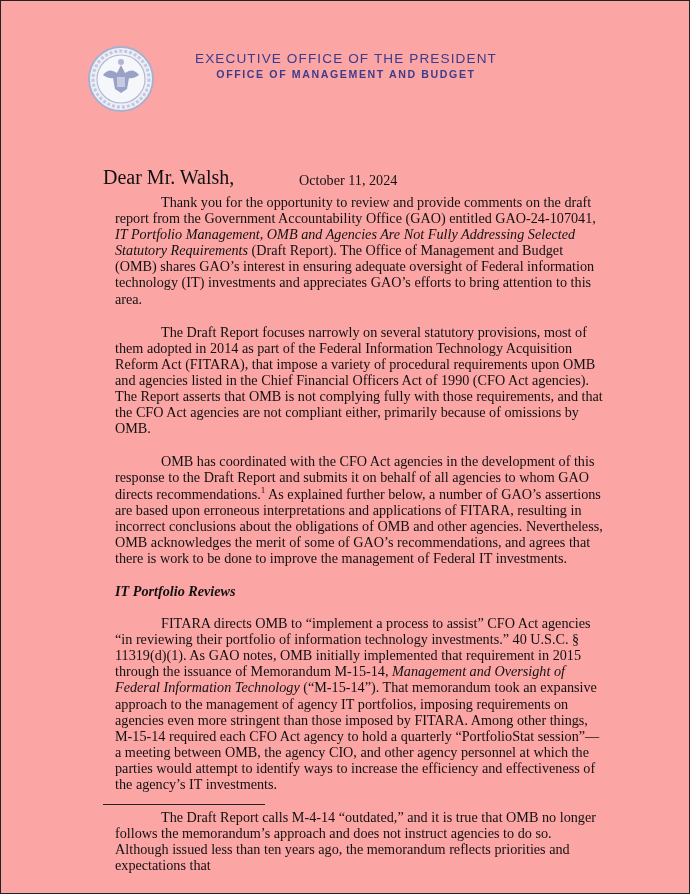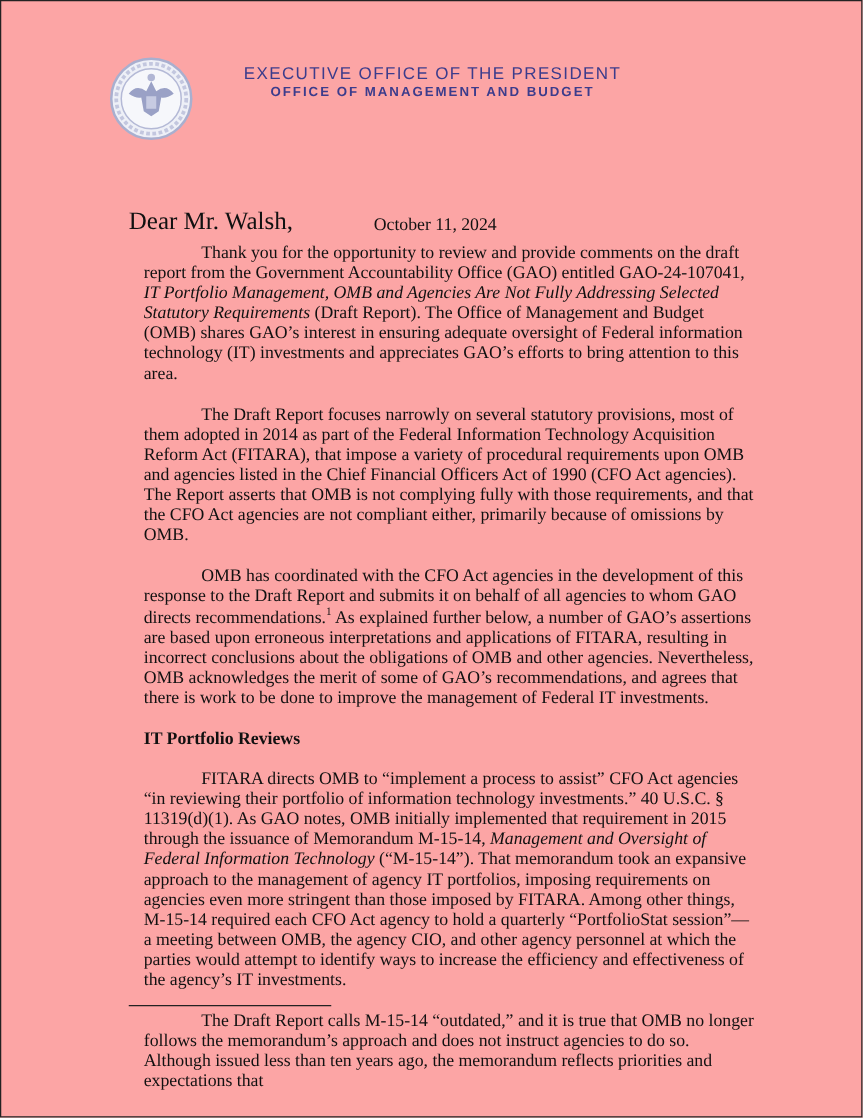--- a/index.html
+++ b/index.html
@@ -21,21 +21,21 @@
     .lh3 { font-size: 10.6px; letter-spacing: 1.3px; line-height: 14px; }
     .date {
       position: absolute; left: 298px; top: 131px; font-size: 14.2px; margin-top: 40px;
     }
     .salutation { position: absolute; left: 102px; top: 165px; font-size: 20px; }
     .body {
       position: absolute; left: 102px; top: 193px; width: 490px;
       font-size: 14.2px; line-height: 16.1px; margin-left: 12px;
     }
     .para { margin: 0 0 17px 0; text-indent: 46px; }
-    .heading { margin: 0 0 16px 0; font-weight: bold; }
+    .heading { margin: 0 0 16px 0; font-weight: bold; font-style: italic; }
     sup { font-size: 9px; line-height: 0; }
     .footnote-rule {
       position: absolute; left: 102px; top: 803px; width: 162px; height: 1px; background: #222;
     }
     .footnote {
       position: absolute; left: 102px; top: 809px; width: 500px;
       font-size: 11.2px; line-height: 13px;
     }
   </style>
 </head>
@@ -64,18 +64,18 @@
     <p class="para"><span>Thank you for the opportunity to review and provide comments on the draft report from the Government Accountability Office (GAO) entitled GAO-24-107041, </span><i>IT Portfolio Management, OMB and Agencies Are Not Fully Addressing Selected Statutory Requirements</i><span> (Draft Report).  The Office of Management and Budget (OMB) shares GAO’s interest in ensuring adequate oversight of Federal information technology (IT) investments and appreciates GAO’s efforts to bring attention to this area.</span></p>
 
     <p class="para">The Draft Report focuses narrowly on several statutory provisions, most of them adopted in 2014 as part of the Federal Information Technology Acquisition Reform Act (FITARA), that impose a variety of procedural requirements upon OMB and agencies listed in the Chief Financial Officers Act of 1990 (CFO Act agencies).  The Report asserts that OMB is not complying fully with those requirements, and that the CFO Act agencies are not compliant either, primarily because of omissions by OMB.</p>
 
     <p class="para"><span>OMB has coordinated with the CFO Act agencies in the development of this response to the Draft Report and submits it on behalf of all agencies to whom GAO directs recommendations.</span><sup>1</sup><span>  As explained further below, a number of GAO’s assertions are based upon erroneous interpretations and applications of FITARA, resulting in incorrect conclusions about the obligations of OMB and other agencies.  Nevertheless, OMB acknowledges the merit of some of GAO’s recommendations, and agrees that there is work to be done to improve the management of Federal IT investments.</span></p>
 
     <p class="heading">IT Portfolio Reviews</p>
 
     <p class="para"><span>FITARA directs OMB to “implement a process to assist” CFO Act agencies “in reviewing their portfolio of information technology investments.”  40 U.S.C. § 11319(d)(1).  As GAO notes, OMB initially implemented that requirement in 2015 through the issuance of Memorandum M-15-14, </span><i>Management and Oversight of Federal Information Technology</i><span> (“M-15-14”).  That memorandum took an expansive approach to the management of agency IT portfolios, imposing requirements on agencies even more stringent than those imposed by FITARA.  Among other things, M-15-14 required each CFO Act agency to hold a quarterly “PortfolioStat session”—a meeting between OMB, the agency CIO, and other agency personnel at which the parties would attempt to identify ways to increase the efficiency and effectiveness of the agency’s IT investments.</span></p>
 
-    <p class="para">The Draft Report calls M-15-14 “outdated,” and it is true that OMB no longer follows the memorandum’s approach and does not instruct agencies to do so.  Although issued less than ten years ago, the memorandum reflects priorities and expectations that</p>
+    <p class="para">The Draft Report calls M-4-14 “outdated,” and it is true that OMB no longer follows the memorandum’s approach and does not instruct agencies to do so.  Although issued less than ten years ago, the memorandum reflects priorities and expectations that</p>
   </div>
 
   <div class="footnote-rule"></div>
 
 </div>
 
 </body></html>

